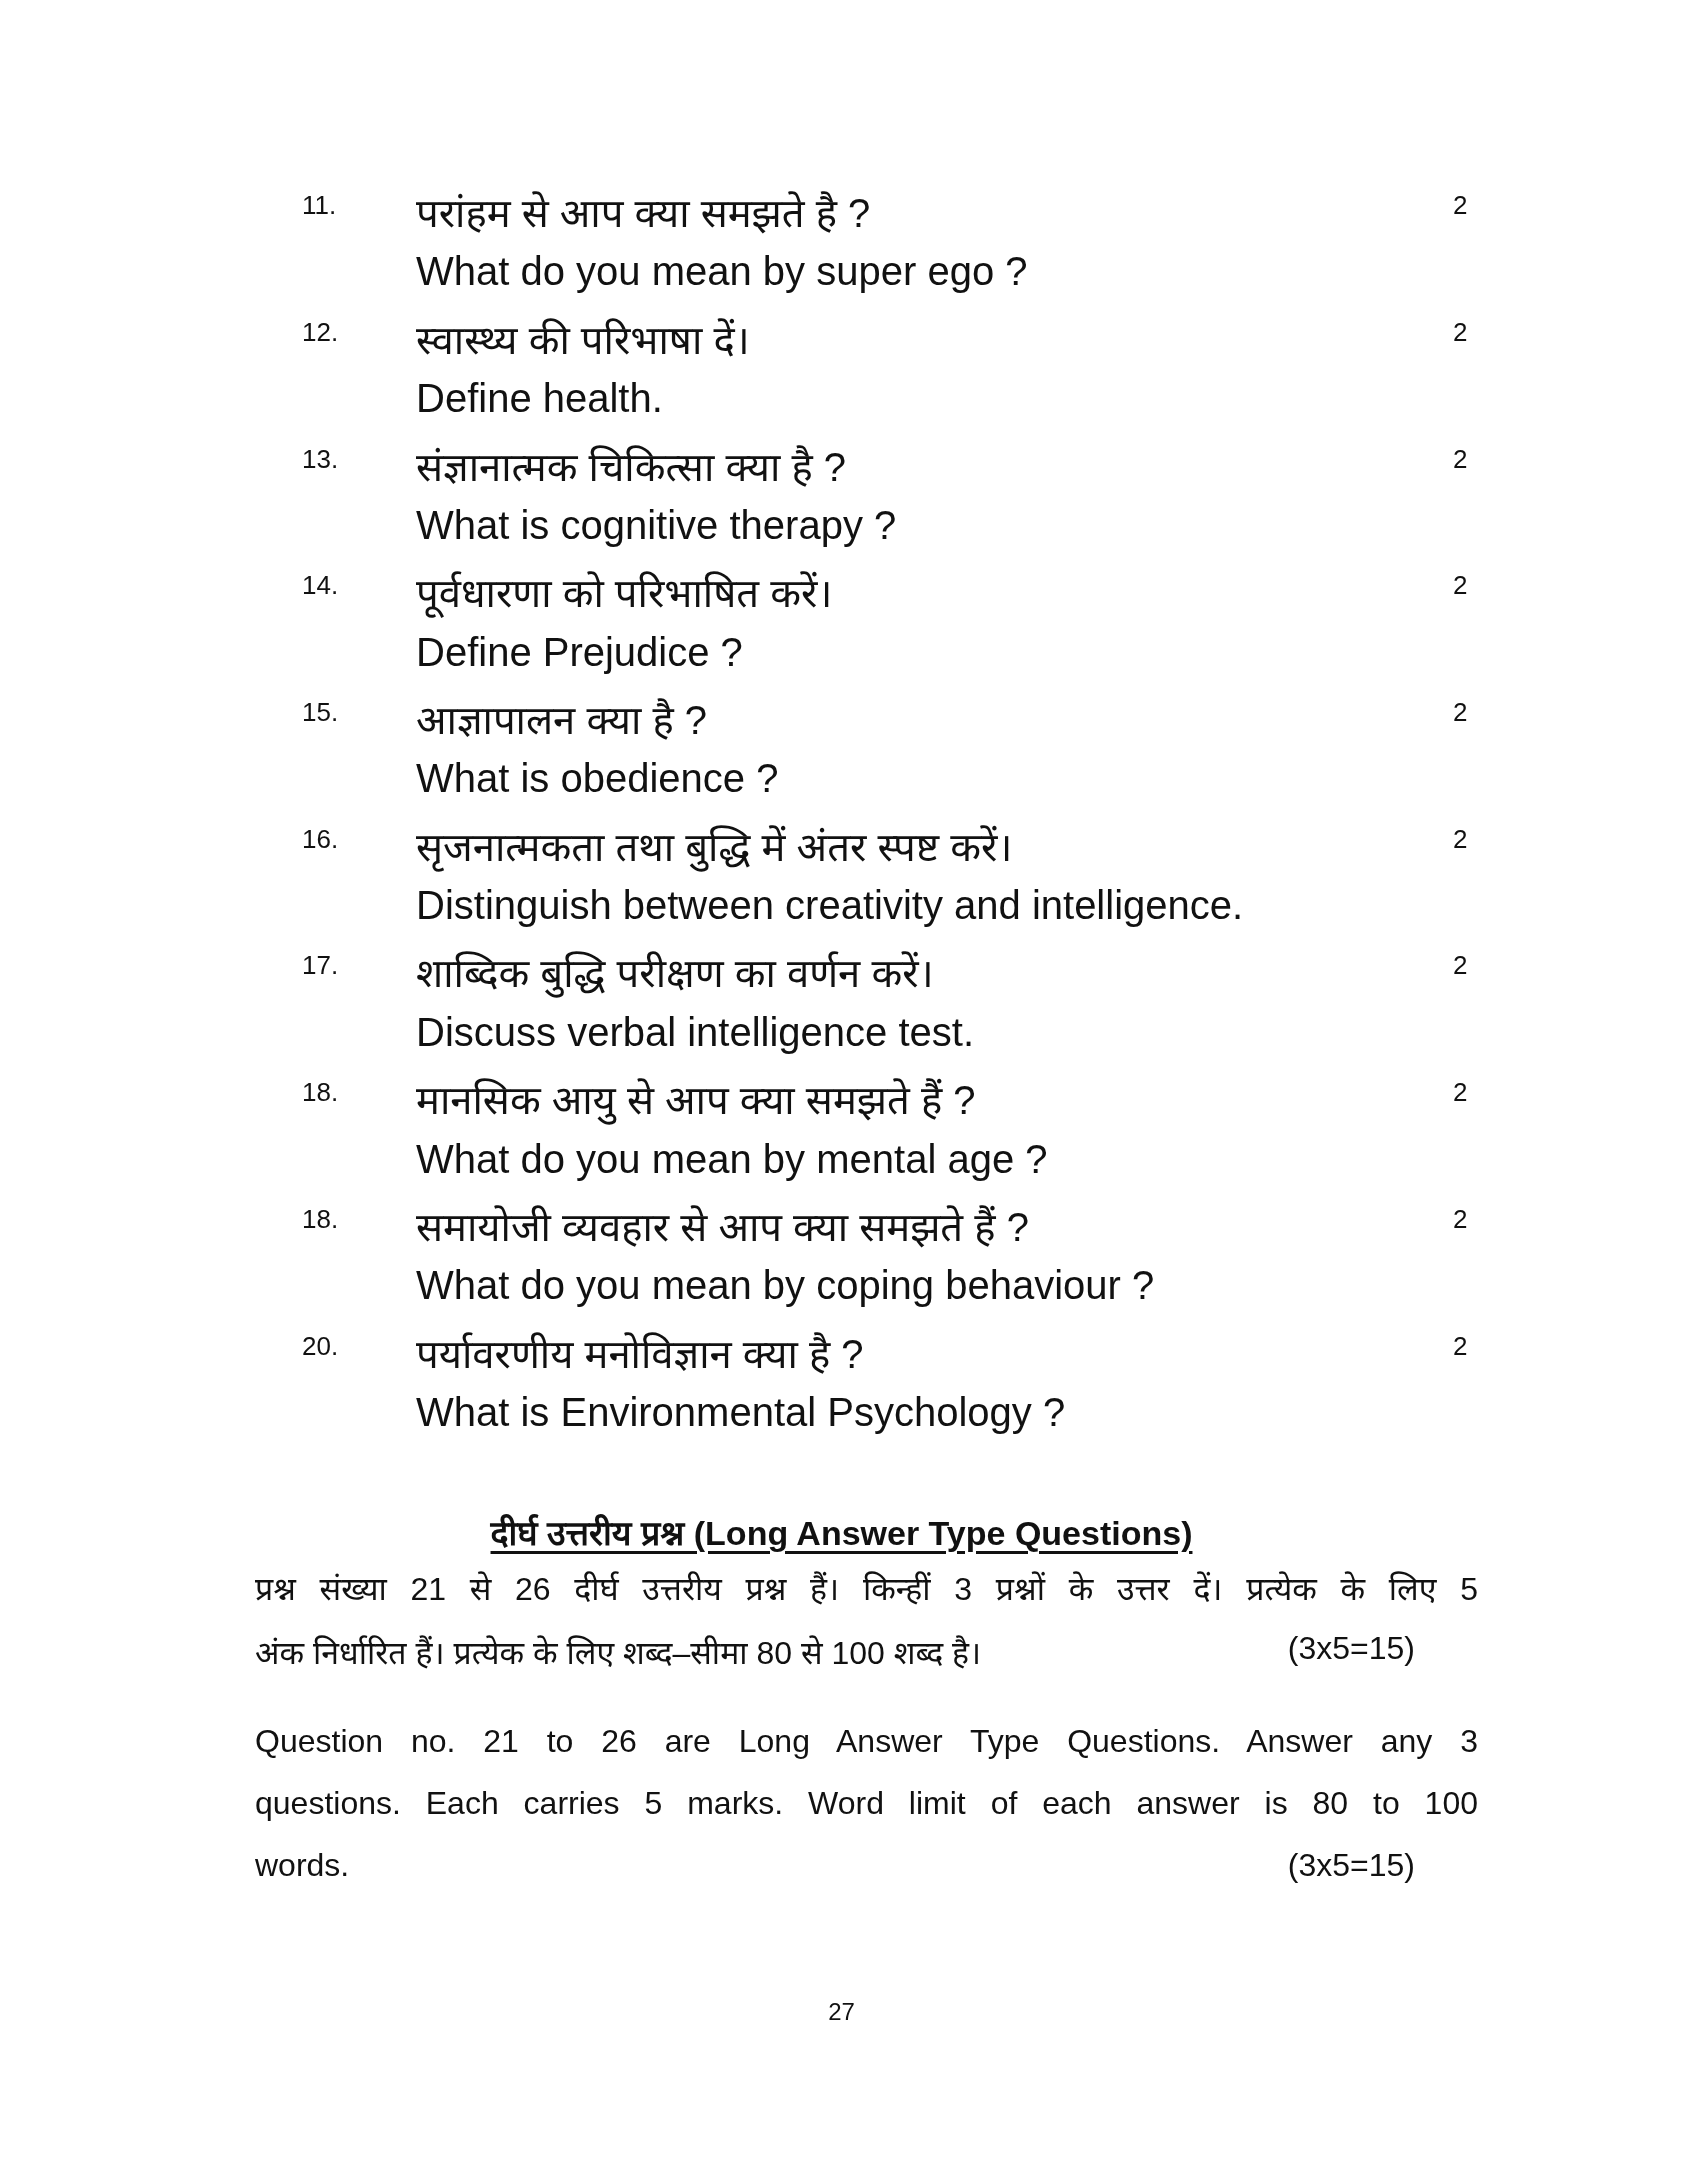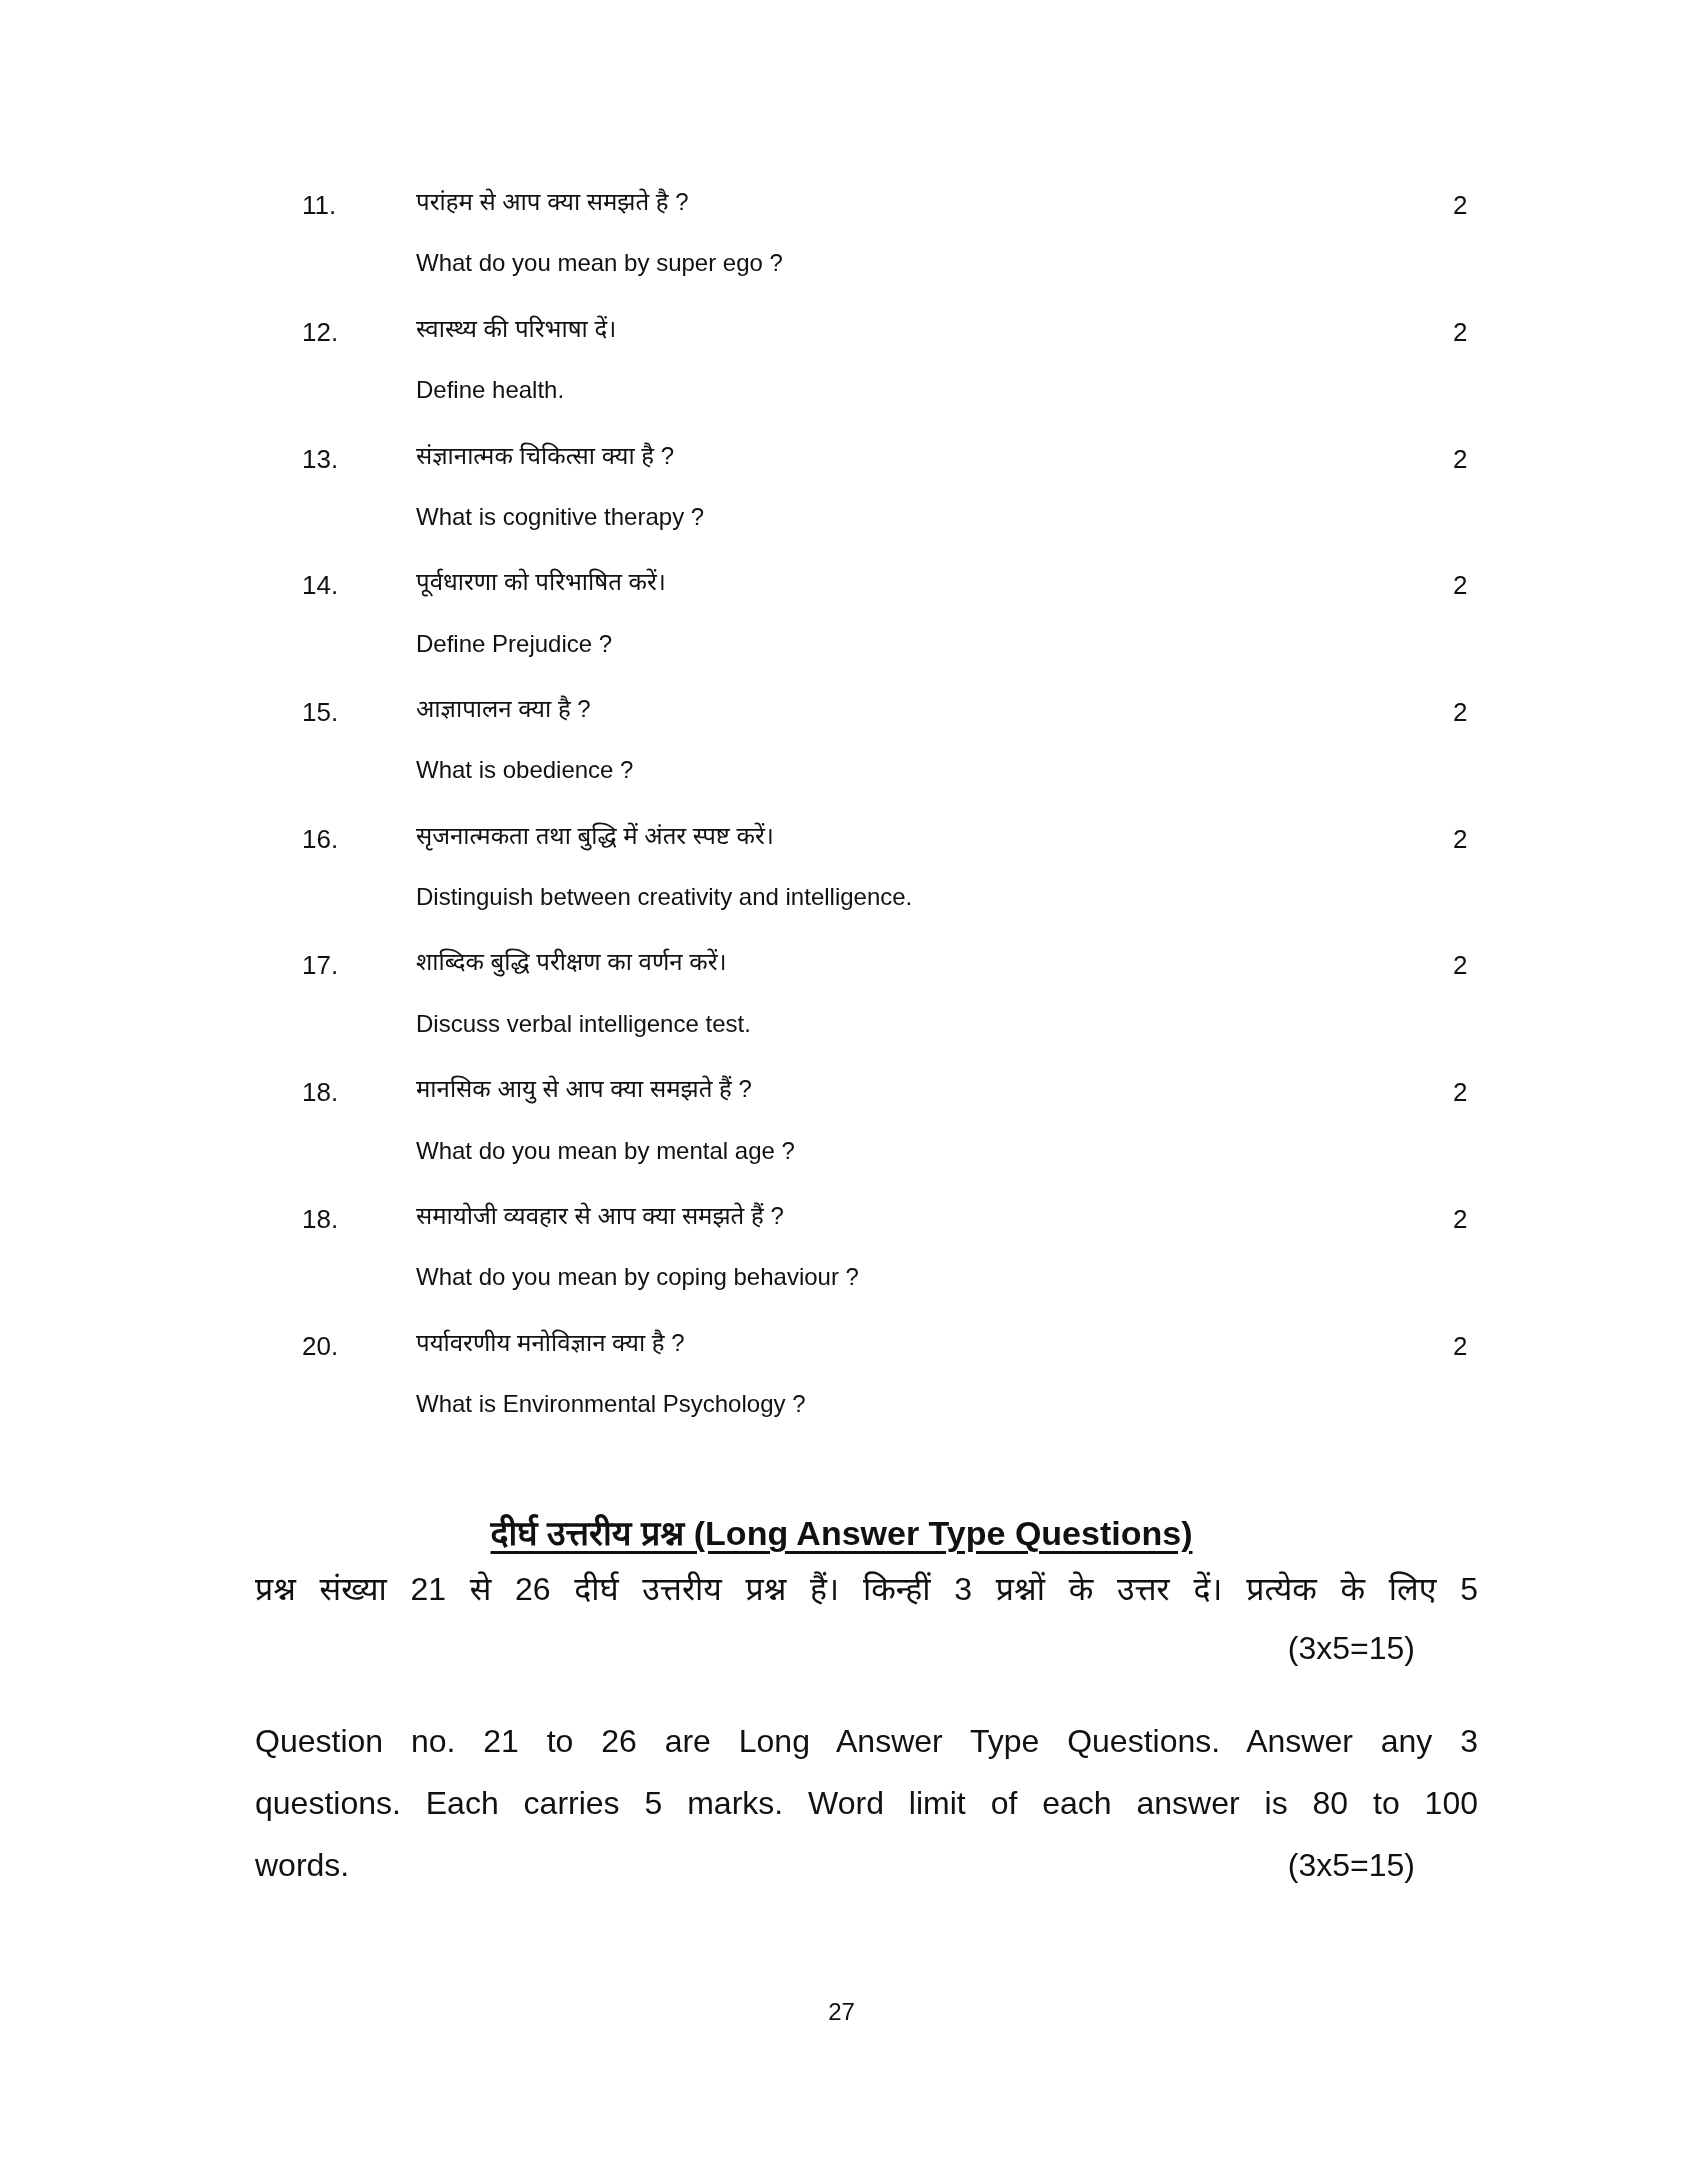--- a/index.html
+++ b/index.html
@@ -1,19 +1,19 @@
 <!DOCTYPE html>
 <html><head>
 <meta charset="utf-8">
 <style>
   html, body { margin:0; padding:0; background:#ffffff; }
   body { width:1683px; height:2178px; position:relative; overflow:hidden; color:#111; font-family:"Liberation Sans", sans-serif; }
   .q { position:absolute; left:0; width:1683px; }
   .qnum { position:absolute; left:302px; font-size:26px; }
-  .qtext { position:absolute; left:416px; font-size:24px; white-space:nowrap; }
+  .qtext { position:absolute; left:416px; font-size:40px; white-space:nowrap; }
   .qmark { position:absolute; left:1453px; font-size:26px; }
   .heading { position:absolute; left:0; width:1683px; top:1473px; text-align:center; font-size:34px; font-weight:bold;margin-top:36px; }
   .heading span { text-decoration:underline; text-decoration-thickness:3px; text-underline-offset:6px; }
   .para { position:absolute; left:255px; width:1223px; font-size:32px; text-align:justify; text-align-last:justify; white-space:nowrap; }
   .para-last { text-align-last:left; }
   .right { position:absolute; right:0; top:0;margin-left:24px; }
   .pagenum { position:absolute; left:0; width:1683px; top:1998px; text-align:center; font-size:24px; }
 </style>
 </head>
 <body>
@@ -109,20 +109,21 @@
     <span class="qtext">What is Environmental Psychology ?</span>
   </div>
 </div>
 
 <div class="heading">
   <span>दीर्घ उत्तरीय प्रश्न (Long Answer Type Questions)</span>
 </div>
 
 <div class="para" style="top:1566px">प्रश्न संख्या 21 से 26 दीर्घ उत्तरीय प्रश्न हैं। किन्हीं 3 प्रश्नों के उत्तर दें। प्रत्येक के लिए 5</div>
 <div class="para para-last" style="top:1630px">
+  <span>अंक निर्धारित हैं। प्रत्येक के लिए शब्द–सीमा 80 से 100 शब्द है।</span>
   <span class="right" style="right:63px">(3x5=15)</span>
 </div>
 
 <div class="para" style="top:1723px">Question no. 21 to 26 are Long Answer Type Questions. Answer any 3</div>
 <div class="para" style="top:1785px">questions. Each carries 5 marks. Word limit of each answer is 80 to 100</div>
 <div class="para para-last" style="top:1847px">
   <span>words.</span>
   <span class="right" style="right:63px">(3x5=15)</span>
 </div>
 

